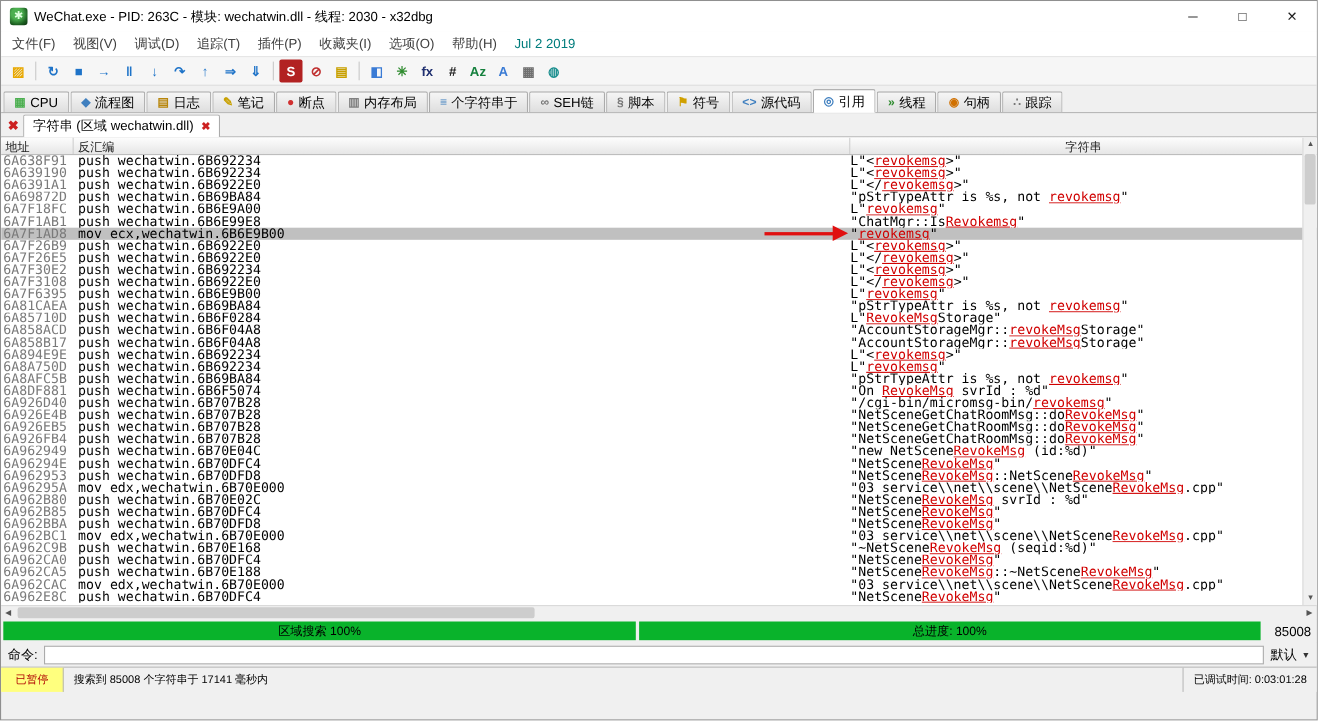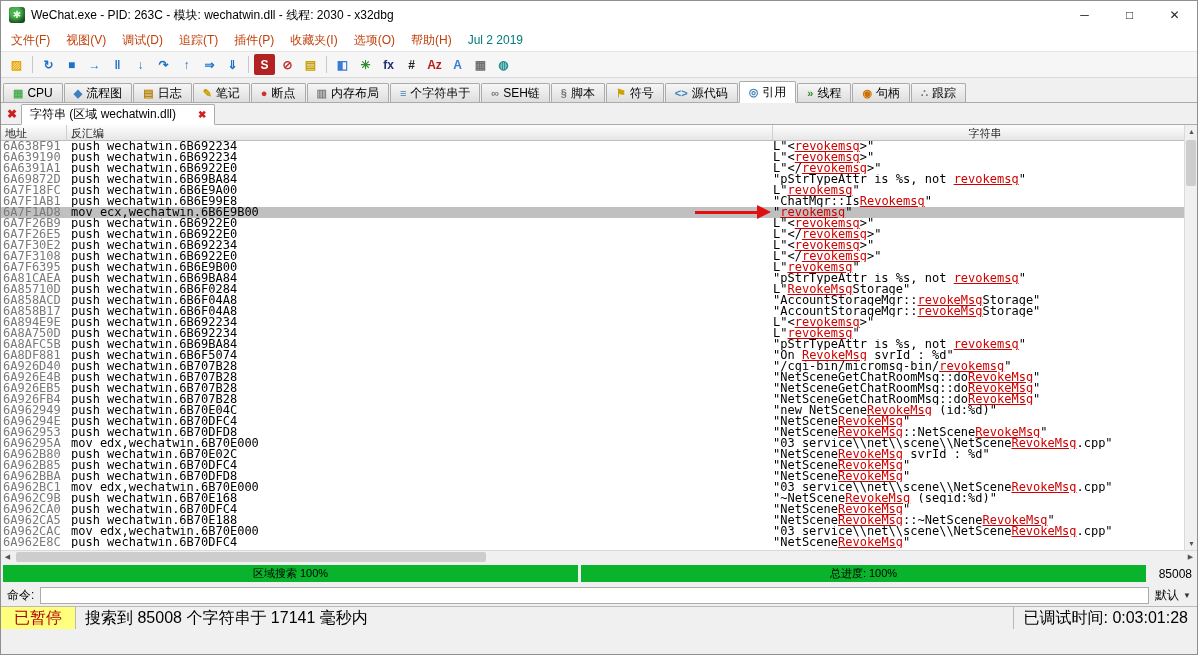--- a/index.html
+++ b/index.html
@@ -12,40 +12,40 @@
   .titlebar { height:28px; flex:0 0 auto; background:#ffffff; display:flex; align-items:center; padding-left:8px; }
   .app-icon { width:16px; height:16px; border-radius:3px;
     background:radial-gradient(circle at 40% 35%, #4caf50 0 35%, #1b5e20 70%, #0d2e10 100%);
     display:flex; align-items:center; justify-content:center; color:#dfffdf; font-size:10px; line-height:16px; }
   .title-text { font-size:12px; color:#000; margin-left:6px; flex:1; white-space:nowrap; overflow:hidden; }
   .win-btns { display:flex; height:100%; }
   .win-btn { width:45px; height:100%; display:flex; align-items:center; justify-content:center; font-size:12px; color:#222; }
 
   
   .menubar { height:23px; flex:0 0 auto; background:#ffffff; border-bottom:1px solid #e4e4e4; display:flex; align-items:center; font-size:12px; padding-left:2px; }
-  .menu-item { padding:3px 8px; color:#c2410c; white-space:nowrap; }
+  .menu-item { padding:3px 8px; color:#404040; white-space:nowrap; }
   .build-date { color:#007c7c; margin-left:8px; font-size:12px; white-space:nowrap; }
 
   
   .toolbar { height:26px; flex:0 0 auto; background:#f6f6f6; border-bottom:1px solid #dadada; display:flex; align-items:center; padding:0 4px; }
   .tbtn { width:21px; height:21px; margin:0 1px; border-radius:2px; display:flex; align-items:center; justify-content:center; font-size:12px; font-weight:bold; }
   .tsep { width:1px; height:17px; background:#c9c9c9; margin:0 4px; }
 
   
   .maintabs { height:25px; flex:0 0 auto; background:#f0f0f0; border-bottom:1px solid #ababab; display:flex; align-items:flex-end; padding:2px 2px 0 2px; }
   .tab { display:flex; align-items:center; gap:4px; font-size:12px; padding:0 9px; height:19px;
     border:1px solid #ababab; border-bottom:none; border-radius:2px 2px 0 0; margin-right:1px;
     background:linear-gradient(#f6f6f6,#dedede); color:#000; white-space:nowrap; }
   .tab.active { background:#ffffff; height:22px; margin-bottom:-1px; border-bottom:1px solid #ffffff; }
   .ticon { font-size:11px; font-weight:bold; line-height:1; }
 
   
   .doctabs { height:22px; flex:0 0 auto; background:#f0f0f0; border-bottom:1px solid #ababab; display:flex; align-items:flex-end; padding:1px 2px 0 2px; }
   .closeall { width:18px; height:18px; align-self:center; display:flex; align-items:center; justify-content:center; color:#cc2020; font-size:12px; font-weight:bold; }
-  .doctab { display:flex; align-items:center; gap:22px; font-size:12px; padding:0 8px; height:21px; margin-bottom:-1px;
+  .doctab { display:flex; align-items:center; gap:7px; font-size:12px; padding:0 8px; height:21px; margin-bottom:-1px;
     border:1px solid #ababab; border-bottom:1px solid #ffffff; border-radius:2px 2px 0 0; background:#ffffff; white-space:nowrap; }
   .doctab .x { color:#cc2020; font-size:10px; font-weight:bold; }
 
   
   .table-area { position:relative; height:425px; flex:0 0 auto; background:#ffffff; overflow:hidden; }
   .thead { display:flex; height:16px; background:linear-gradient(#fdfdfd,#e6e6e6); border-bottom:1px solid #bdbdbd; font-size:11px; color:#222; }
   .th { padding:1px 4px; border-right:1px solid #cfcfcf; overflow:hidden; white-space:nowrap; }
   .th-addr { width:66px; } .th-dis { width:706px; } .th-str { flex:1; border-right:none;text-align:center; }
   .tbody { height:409px; font-family:"DejaVu Sans Mono",monospace; font-size:12px; overflow:hidden; }
   .trow { display:flex; height:11px; line-height:11px; white-space:pre; }
@@ -84,21 +84,21 @@
   .pbar-left { width:575px; } .pbar-right { flex:1; }
   .pcount { width:46px; text-align:right; font-size:12px; padding-right:3px; }
 
   
   .commandrow { height:22px; flex:0 0 auto; display:flex; align-items:center; gap:6px; padding:0 6px; background:#f0f0f0; font-size:12px; }
   .cmd-input { flex:1; height:17px; border:1px solid #ababab; background:#fff; outline:none; font-size:12px; padding:0 3px; }
   .cmd-profile { display:flex; align-items:center; gap:4px; white-space:nowrap; }
   .dd-arrow { font-size:8px; color:#333; }
 
   
-  .statusbar { height:23px; flex:0 0 auto; background:#f0f0f0; border-top:1px solid #b9b9b9; display:flex; align-items:stretch; font-size:16px; }
+  .statusbar { height:23px; flex:0 0 auto; background:#f0f0f0; border-top:1px solid #b9b9b9; display:flex; align-items:stretch; font-size:10px; }
   .chip { background:#ffff7e; color:#b00000; display:flex; align-items:center; padding:0 13px; border-right:1px solid #b9b9b9; white-space:nowrap; }
   .status-msg { display:flex; align-items:center; padding:0 9px; flex:1; white-space:nowrap; }
   .debug-time { display:flex; align-items:center; padding:0 9px; border-left:1px solid #b9b9b9; white-space:nowrap; }
 </style>
 </head>
 <body>
 
 <div class="window">
 
   <div class="titlebar">
@@ -139,21 +139,21 @@
       <span class="tbtn" style="color: rgb(30, 115, 200);">⇓</span>
       <span class="tsep"></span>
       <span class="tbtn" style="color: rgb(255, 255, 255); background: rgb(178, 34, 34);">S</span>
       <span class="tbtn" style="color: rgb(192, 48, 48);">⊘</span>
       <span class="tbtn" style="color: rgb(200, 160, 0);">▤</span>
       <span class="tsep"></span>
       <span class="tbtn" style="color: rgb(58, 123, 213);">◧</span>
       <span class="tbtn" style="color: rgb(46, 139, 46);">✳</span>
       <span class="tbtn" style="color: rgb(32, 48, 112);">fx</span>
       <span class="tbtn" style="color: rgb(32, 32, 32);">#</span>
-      <span class="tbtn" style="color: #b91c1c;">Az</span>
+      <span class="tbtn" style="color: #15803d;">Az</span>
       <span class="tbtn" style="color: rgb(58, 123, 213);">A</span>
       <span class="tbtn" style="color: rgb(112, 112, 112);">▦</span>
       <span class="tbtn" style="color: rgb(30, 144, 144);">◍</span>
     </div>
 
   <div class="maintabs">
       <div class="tab">
         <span class="ticon" style="color: rgb(76, 175, 80);">▦</span>
         <span>CPU</span>
       </div>

